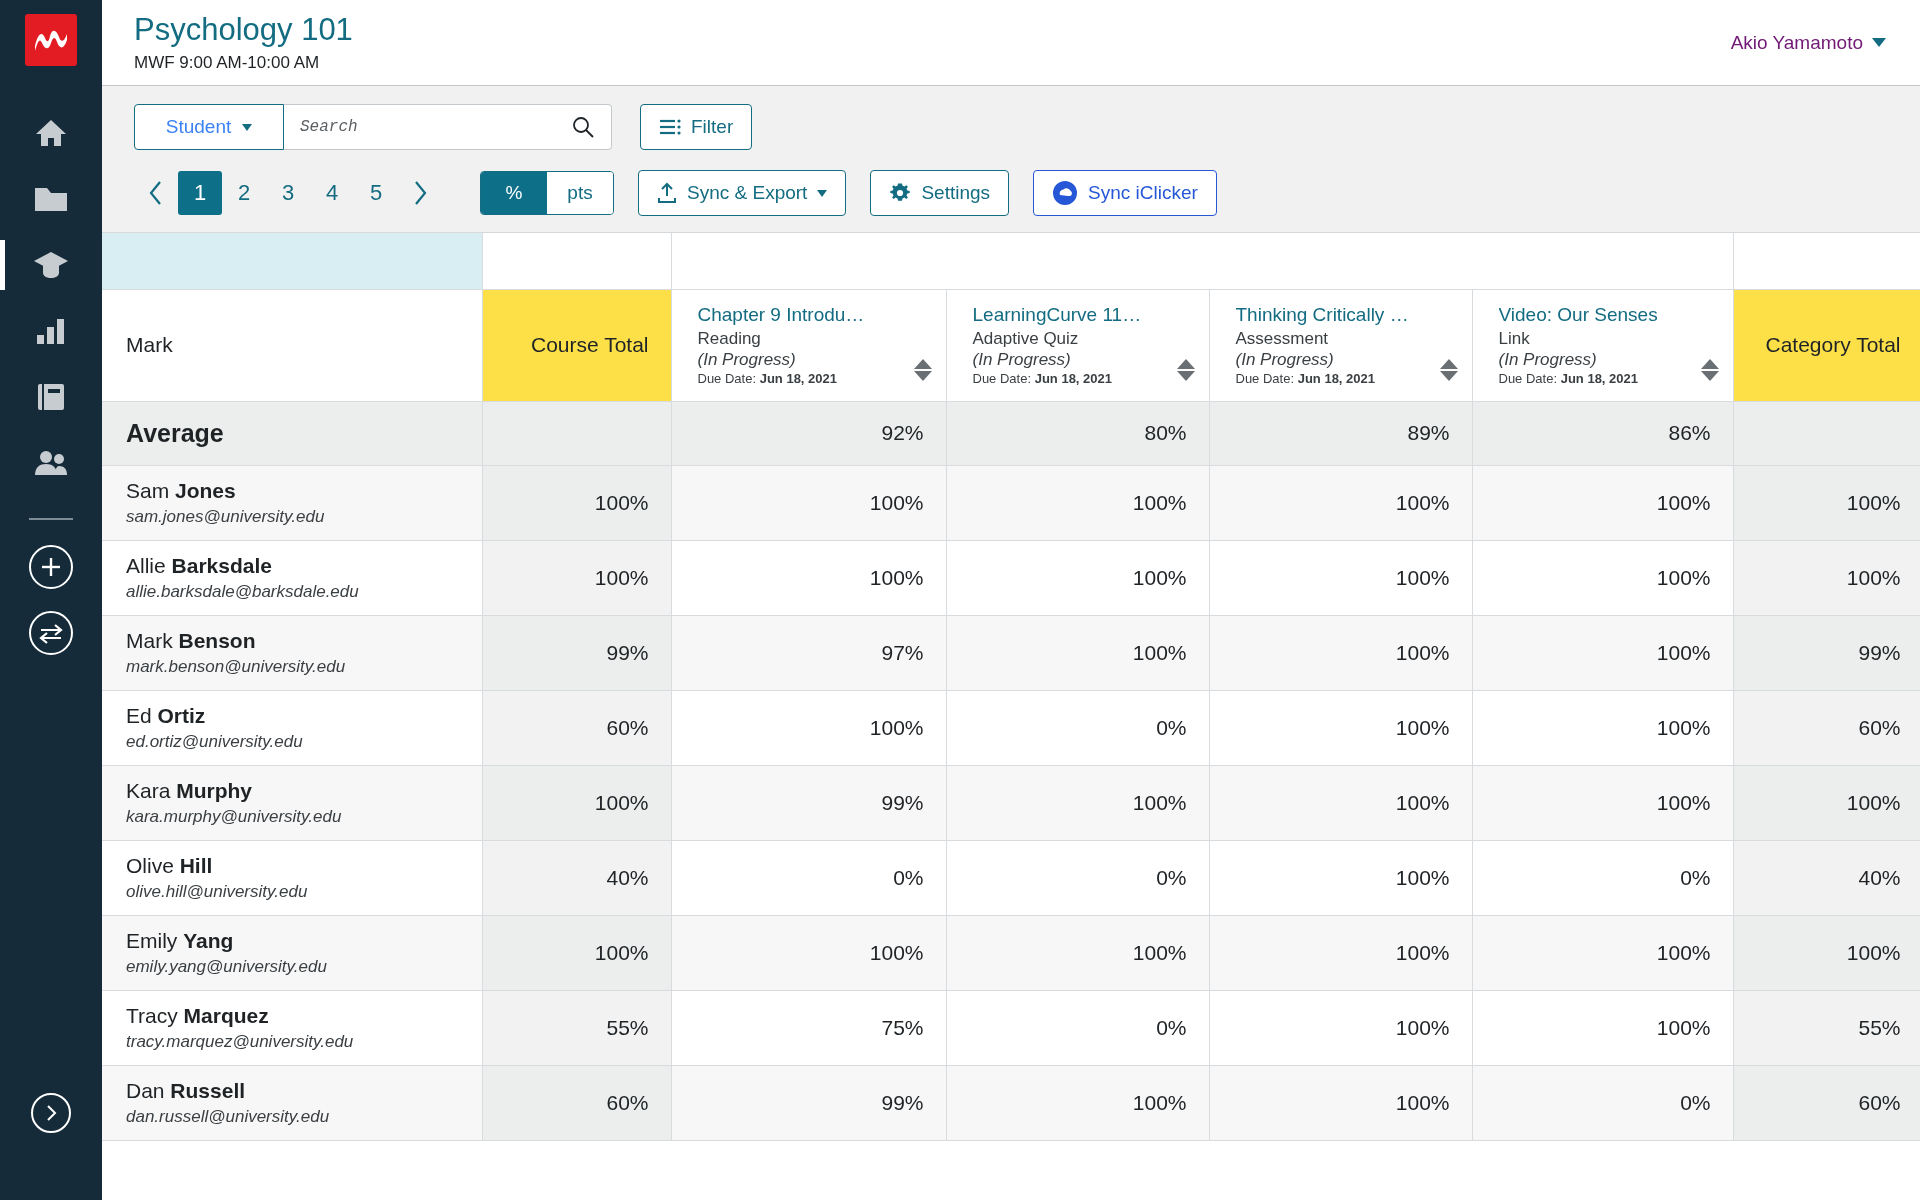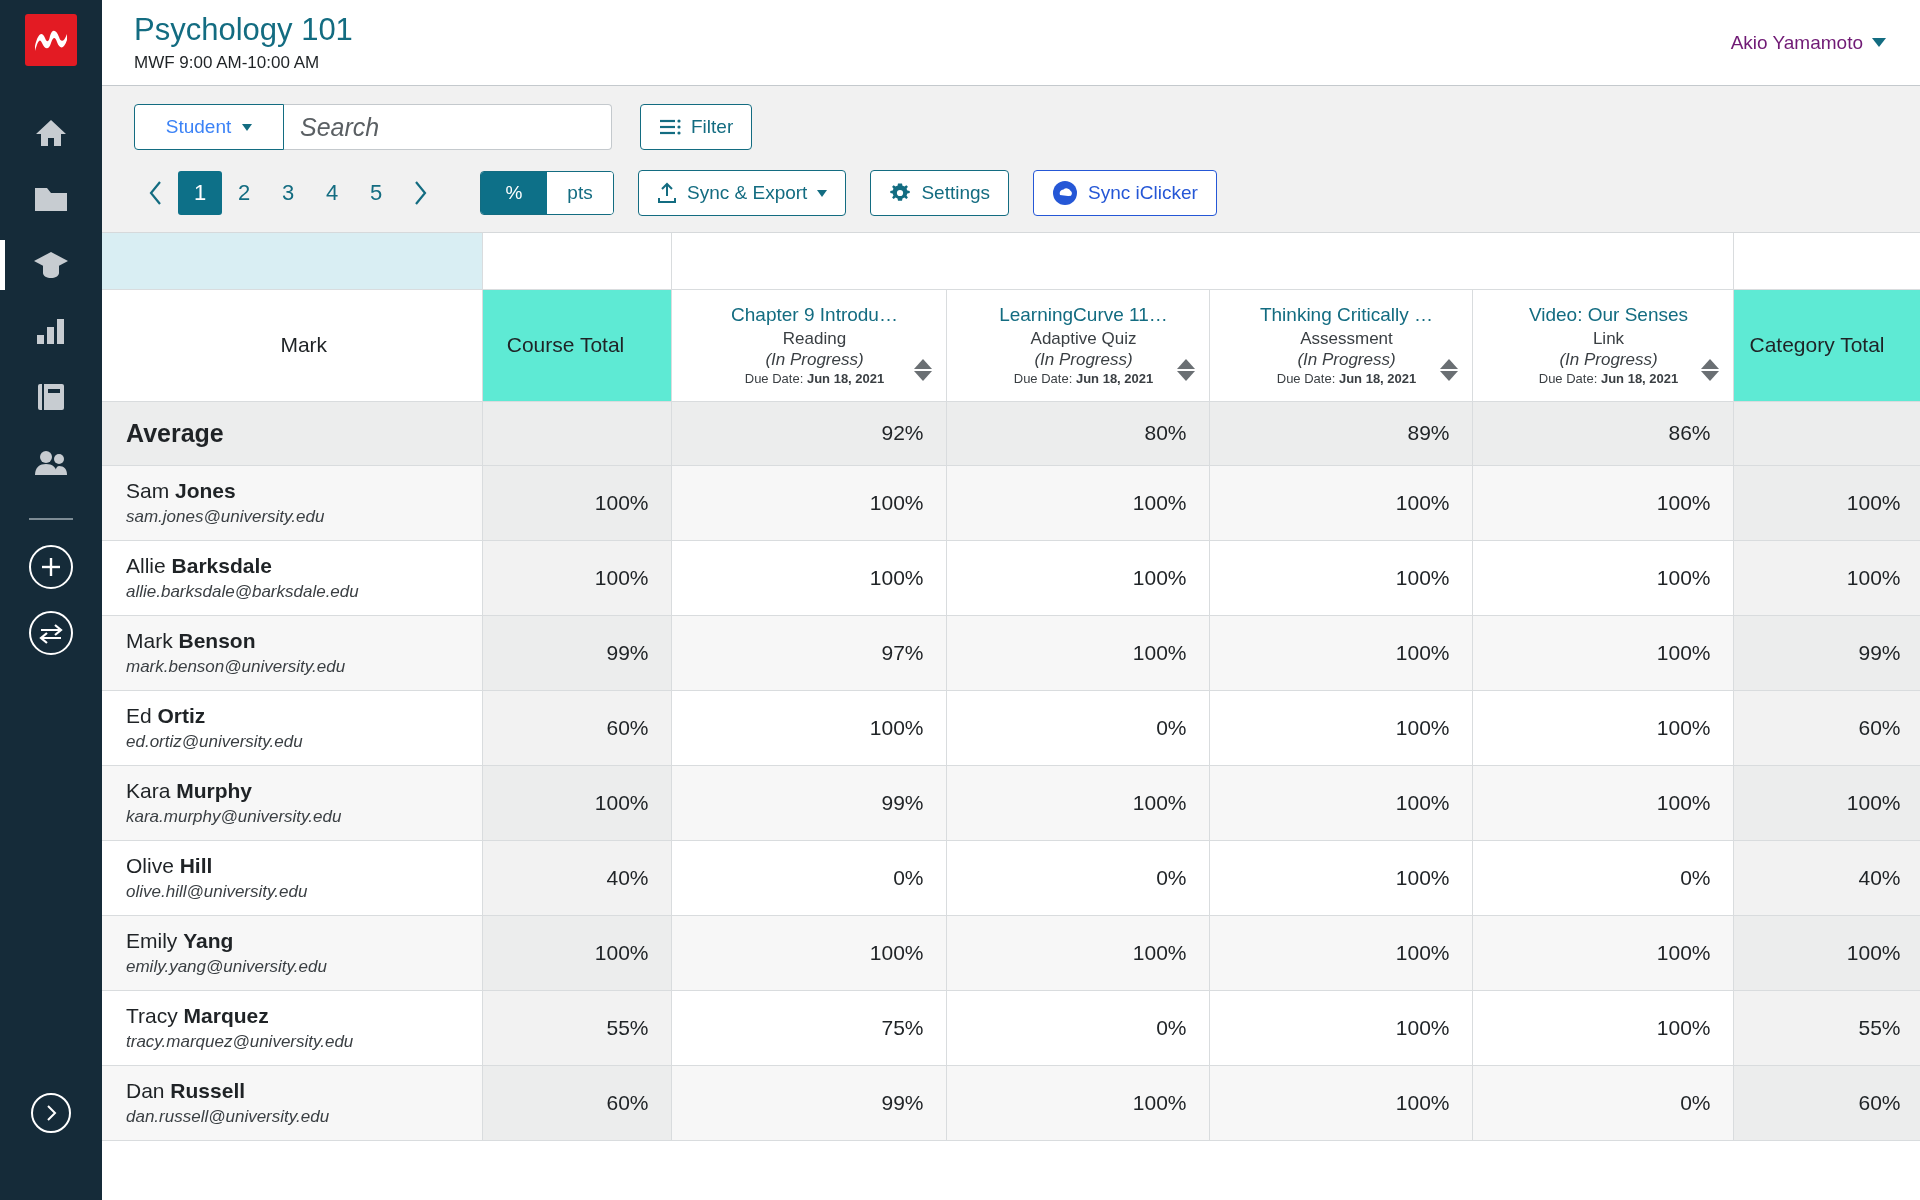--- a/index.html
+++ b/index.html
@@ -70,22 +70,22 @@
     background: #fff; color: #3b82f6; font-size: 19px;
     display: flex; align-items: center; justify-content: center; gap: 11px;
     cursor: pointer; padding: 0 18px; text-align: right;
   }
   .caret-sm { width: 0; height: 0; border-left: 5px solid transparent; border-right: 5px solid transparent; border-top: 7px solid #136c81; }
   .search-box {
     width: 328px; border: 1px solid #c4c9cd; border-left: none; border-radius: 0 4px 4px 0;
     background: #fff; display: flex; align-items: center; padding: 0 16px; gap: 8px;
   }
   .search-box input {
-    flex: 1; border: none; outline: none; font-size: 25px; font-style: italic;
-    color: #0369a1; font-family: Liberation Sans, sans-serif; background: transparent;
+    flex: 1; border: none; outline: none; font-size: 16px; font-style: italic;
+    color: #0369a1; font-family: Liberation Mono, monospace; background: transparent;
   }
   .search-box input::placeholder { color: #5a5f63; font-style: italic; }
 
   .btn-outline {
     height: 46px; border: 1px solid #136c81; border-radius: 4px; background: #fff;
     color: #136c81; font-size: 19px; display: inline-flex; align-items: center;
     justify-content: center; gap: 10px; padding: 0 18px; cursor: pointer;
     font-family: "Liberation Sans", sans-serif;
   }
   .btn-outline.blue { border-color: #2557d6; color: #2557d6; }
@@ -104,22 +104,22 @@
   .spacer-gap { width: 24px; }
 
   
   .table-wrap { flex: 1; overflow: hidden; }
   table.grid { border-collapse: collapse; width: 100%; table-layout: fixed; }
   table.grid td, table.grid th { border-right: 1px solid #d9dcde; border-bottom: 1px solid #d9dcde; vertical-align: middle; }
 
   .topstrip td { height: 56px; border-bottom: none; }
   .topstrip .tint { background: #d9eef3; }
 
-  .colhead td { height: 112px; vertical-align: middle; background: #fff; text-align: center; }
-  .colhead td.greyhead { background: #5eead4; }
+  .colhead td { height: 112px; vertical-align: middle; background: #fff; }
+  .colhead td.greyhead { background: #fde047; }
   .head-name { font-size: 21px; color: #1f2326; padding-left: 24px; }
   .head-course-total { font-size: 21px; color: #1f2326; text-align: right; padding-right: 22px; }
   .head-cat-total { font-size: 21px; color: #1f2326; text-align: right; padding-right: 22px; }
 
   .assign-cell { padding: 12px 14px 12px 26px; position: relative; }
   .assign-title { font-size: 19px; color: #136c81; white-space: nowrap; overflow: hidden; text-overflow: ellipsis; cursor: pointer; }
   .assign-type { font-size: 17px; color: #3a3f43; margin-top: 3px; }
   .assign-status { font-size: 17px; color: #3a3f43; font-style: italic; margin-top: 1px; }
   .assign-due { font-size: 13px; color: #3a3f43; margin-top: 1px; }
   .assign-due b { font-weight: bold; }

